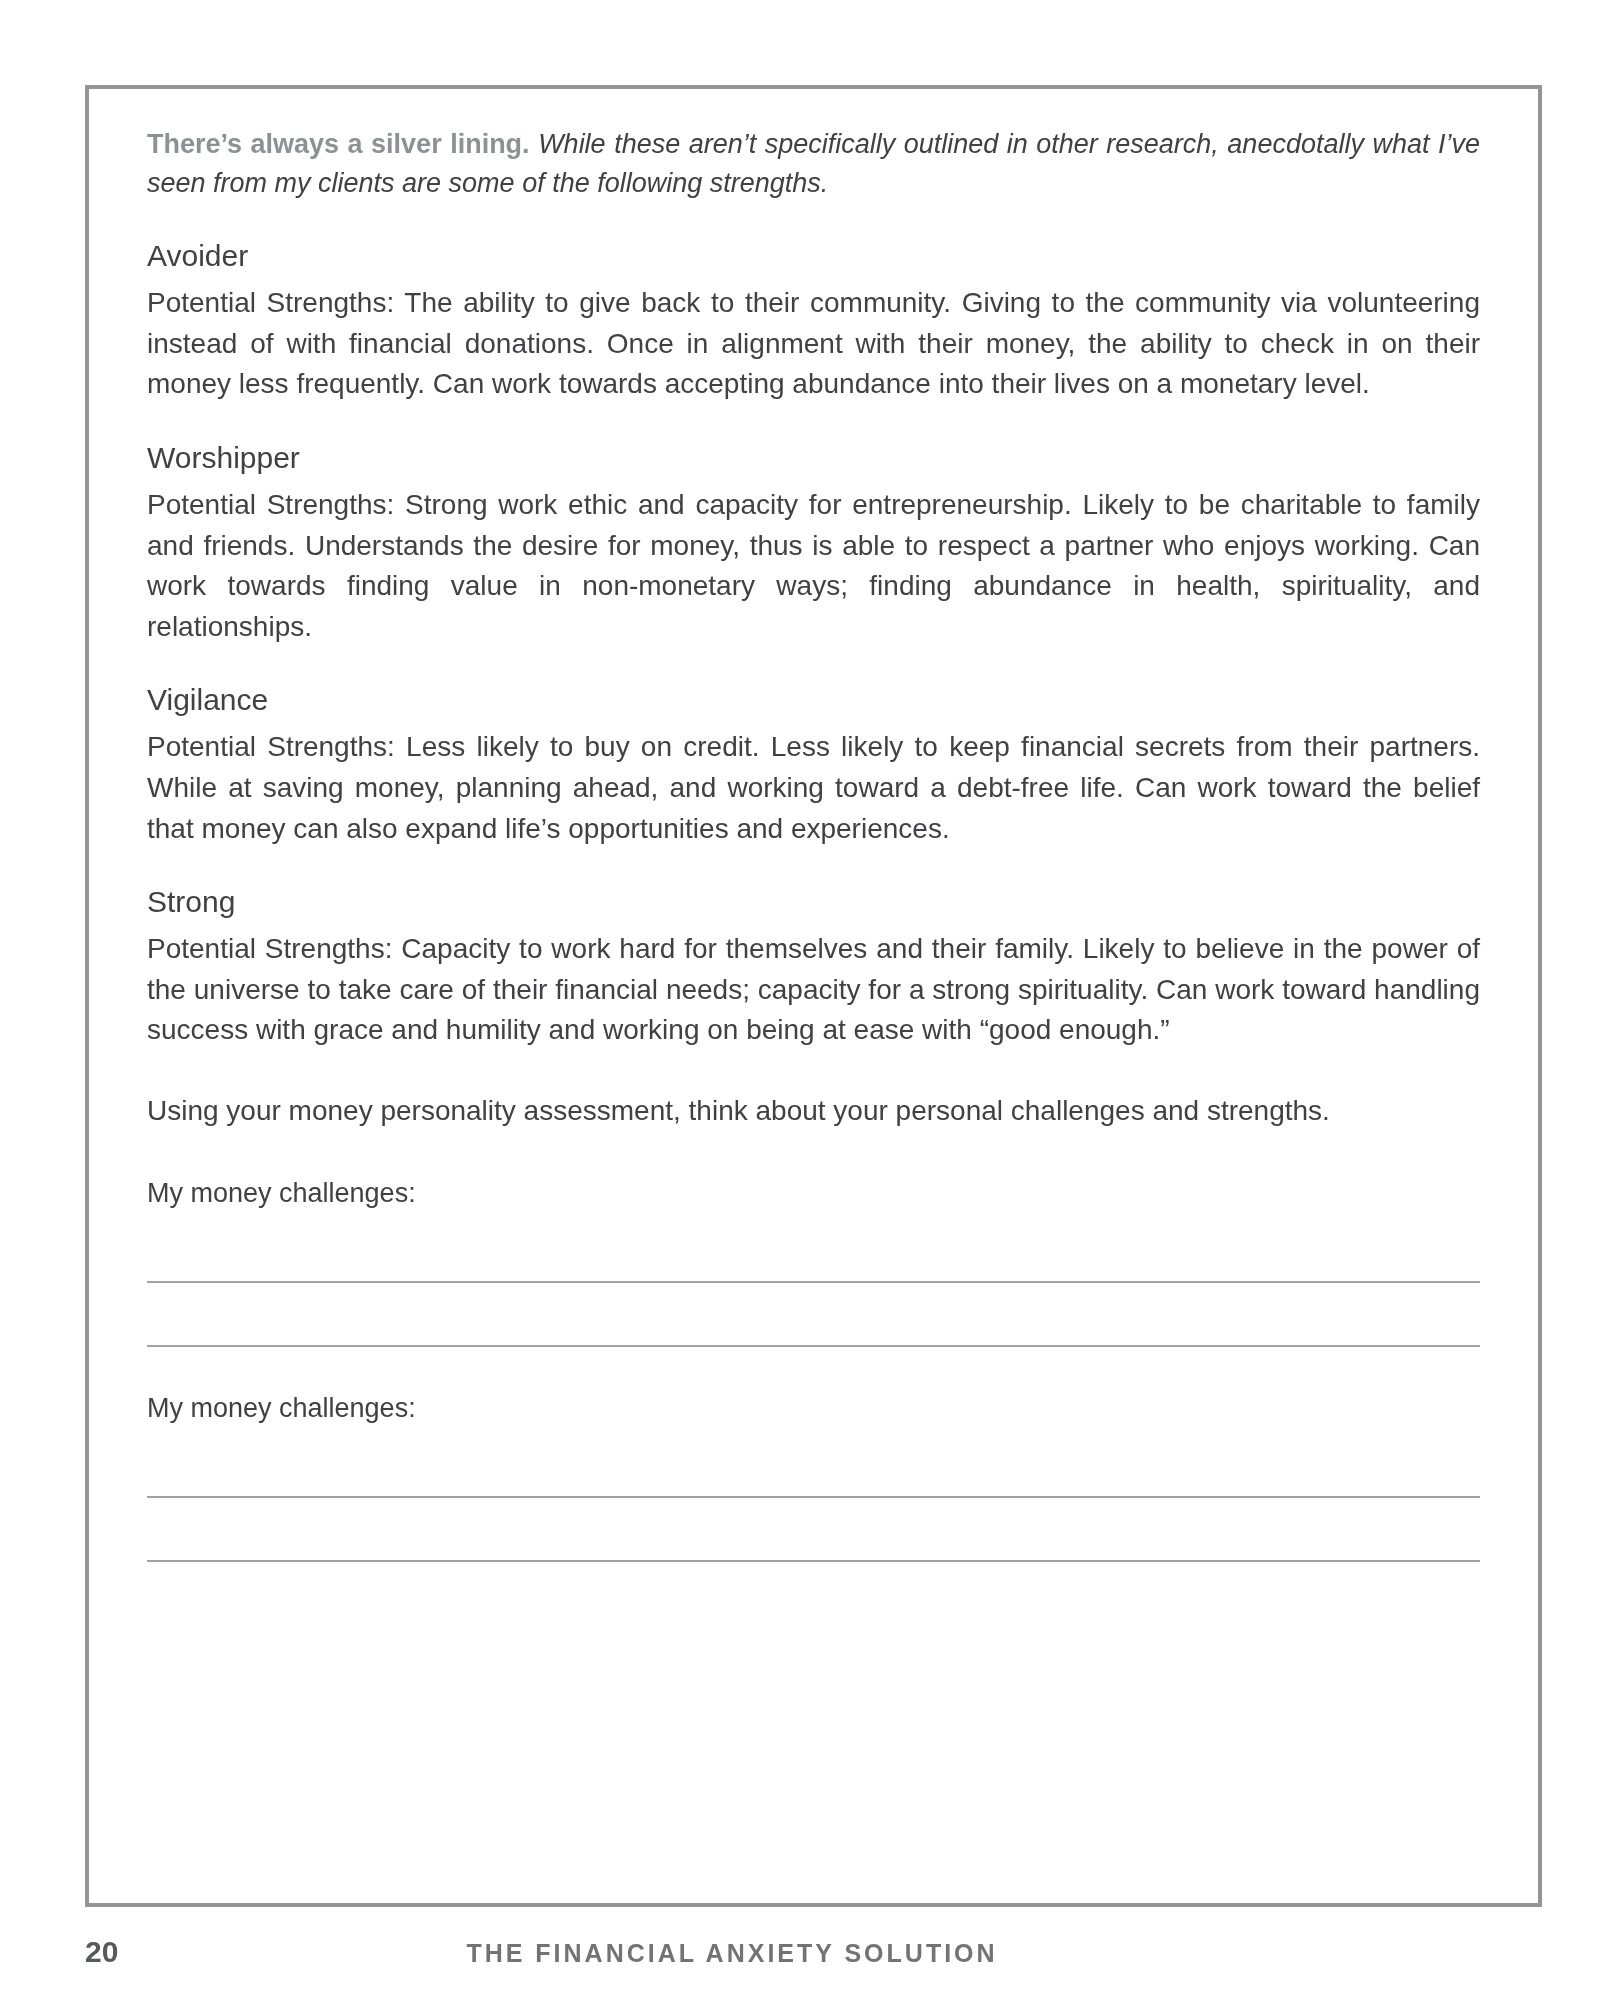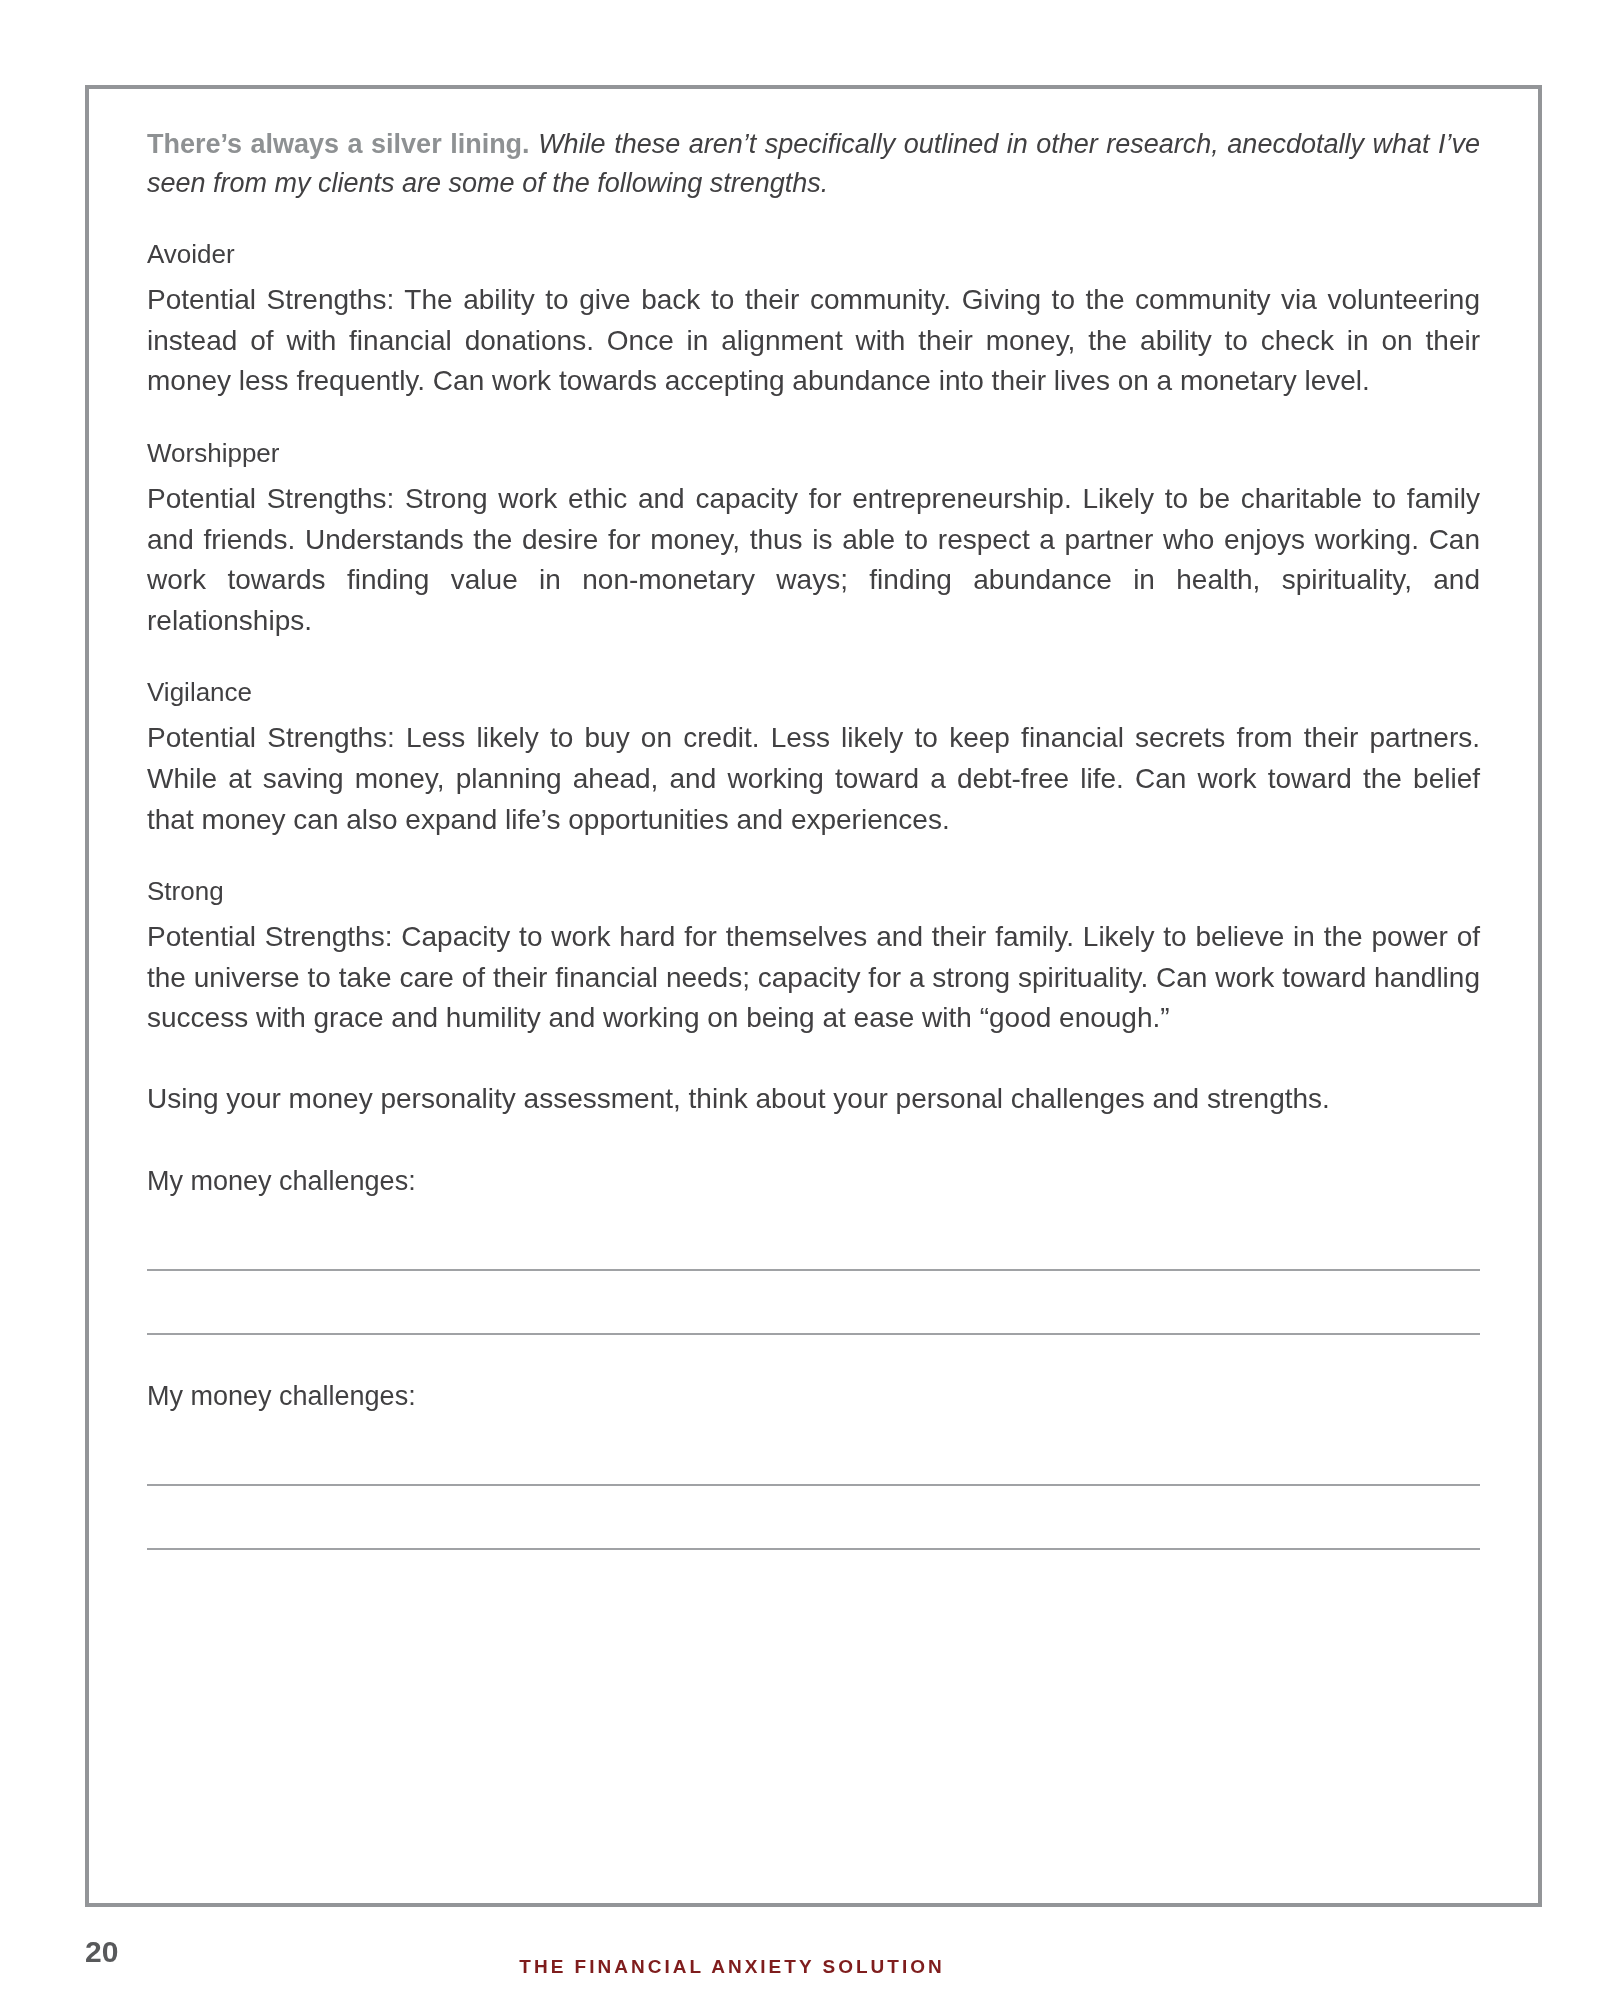--- a/index.html
+++ b/index.html
@@ -30,21 +30,21 @@
   .intro-lead {
     font-weight: bold;
     font-style: normal;
     color: #8e9193;
   }
   .intro-rest {
     font-style: italic;
     color: #414042;
   }
   .section-heading {
-    font-size: 26px;
+    font-size: 30px;
     font-weight: 400;
     color: #414042;
     margin-top: 36px;
     margin-bottom: 10px;
   }
   .section-body, .prompt {
     font-size: 28px;
     line-height: 1.45;
     text-align: justify;
     color: #414042;
@@ -74,26 +74,26 @@
     left: 85px;
     top: 0;
     font-size: 30px;
     font-weight: bold;
     color: #58595b;
   }
   .book-title {
     position: absolute;
     left: 0;
     right: 0;
-    top: 21px;
+    top: 4px;
     text-align: center;
-    font-size: 19px;
+    font-size: 25px;
     font-weight: bold;
     letter-spacing: 3px;
-    color: #7f1d1d;
+    color: #737373;
   }
 </style>
 </head>
 <body>
 
 <div class="content-box">
 
   <p class="intro"><span class="intro-lead">There’s always a silver lining.</span> <span class="intro-rest">While these aren’t specifically outlined in other research, anecdotally what I’ve seen from my clients are some of the following strengths.</span></p>
 
   <section>

